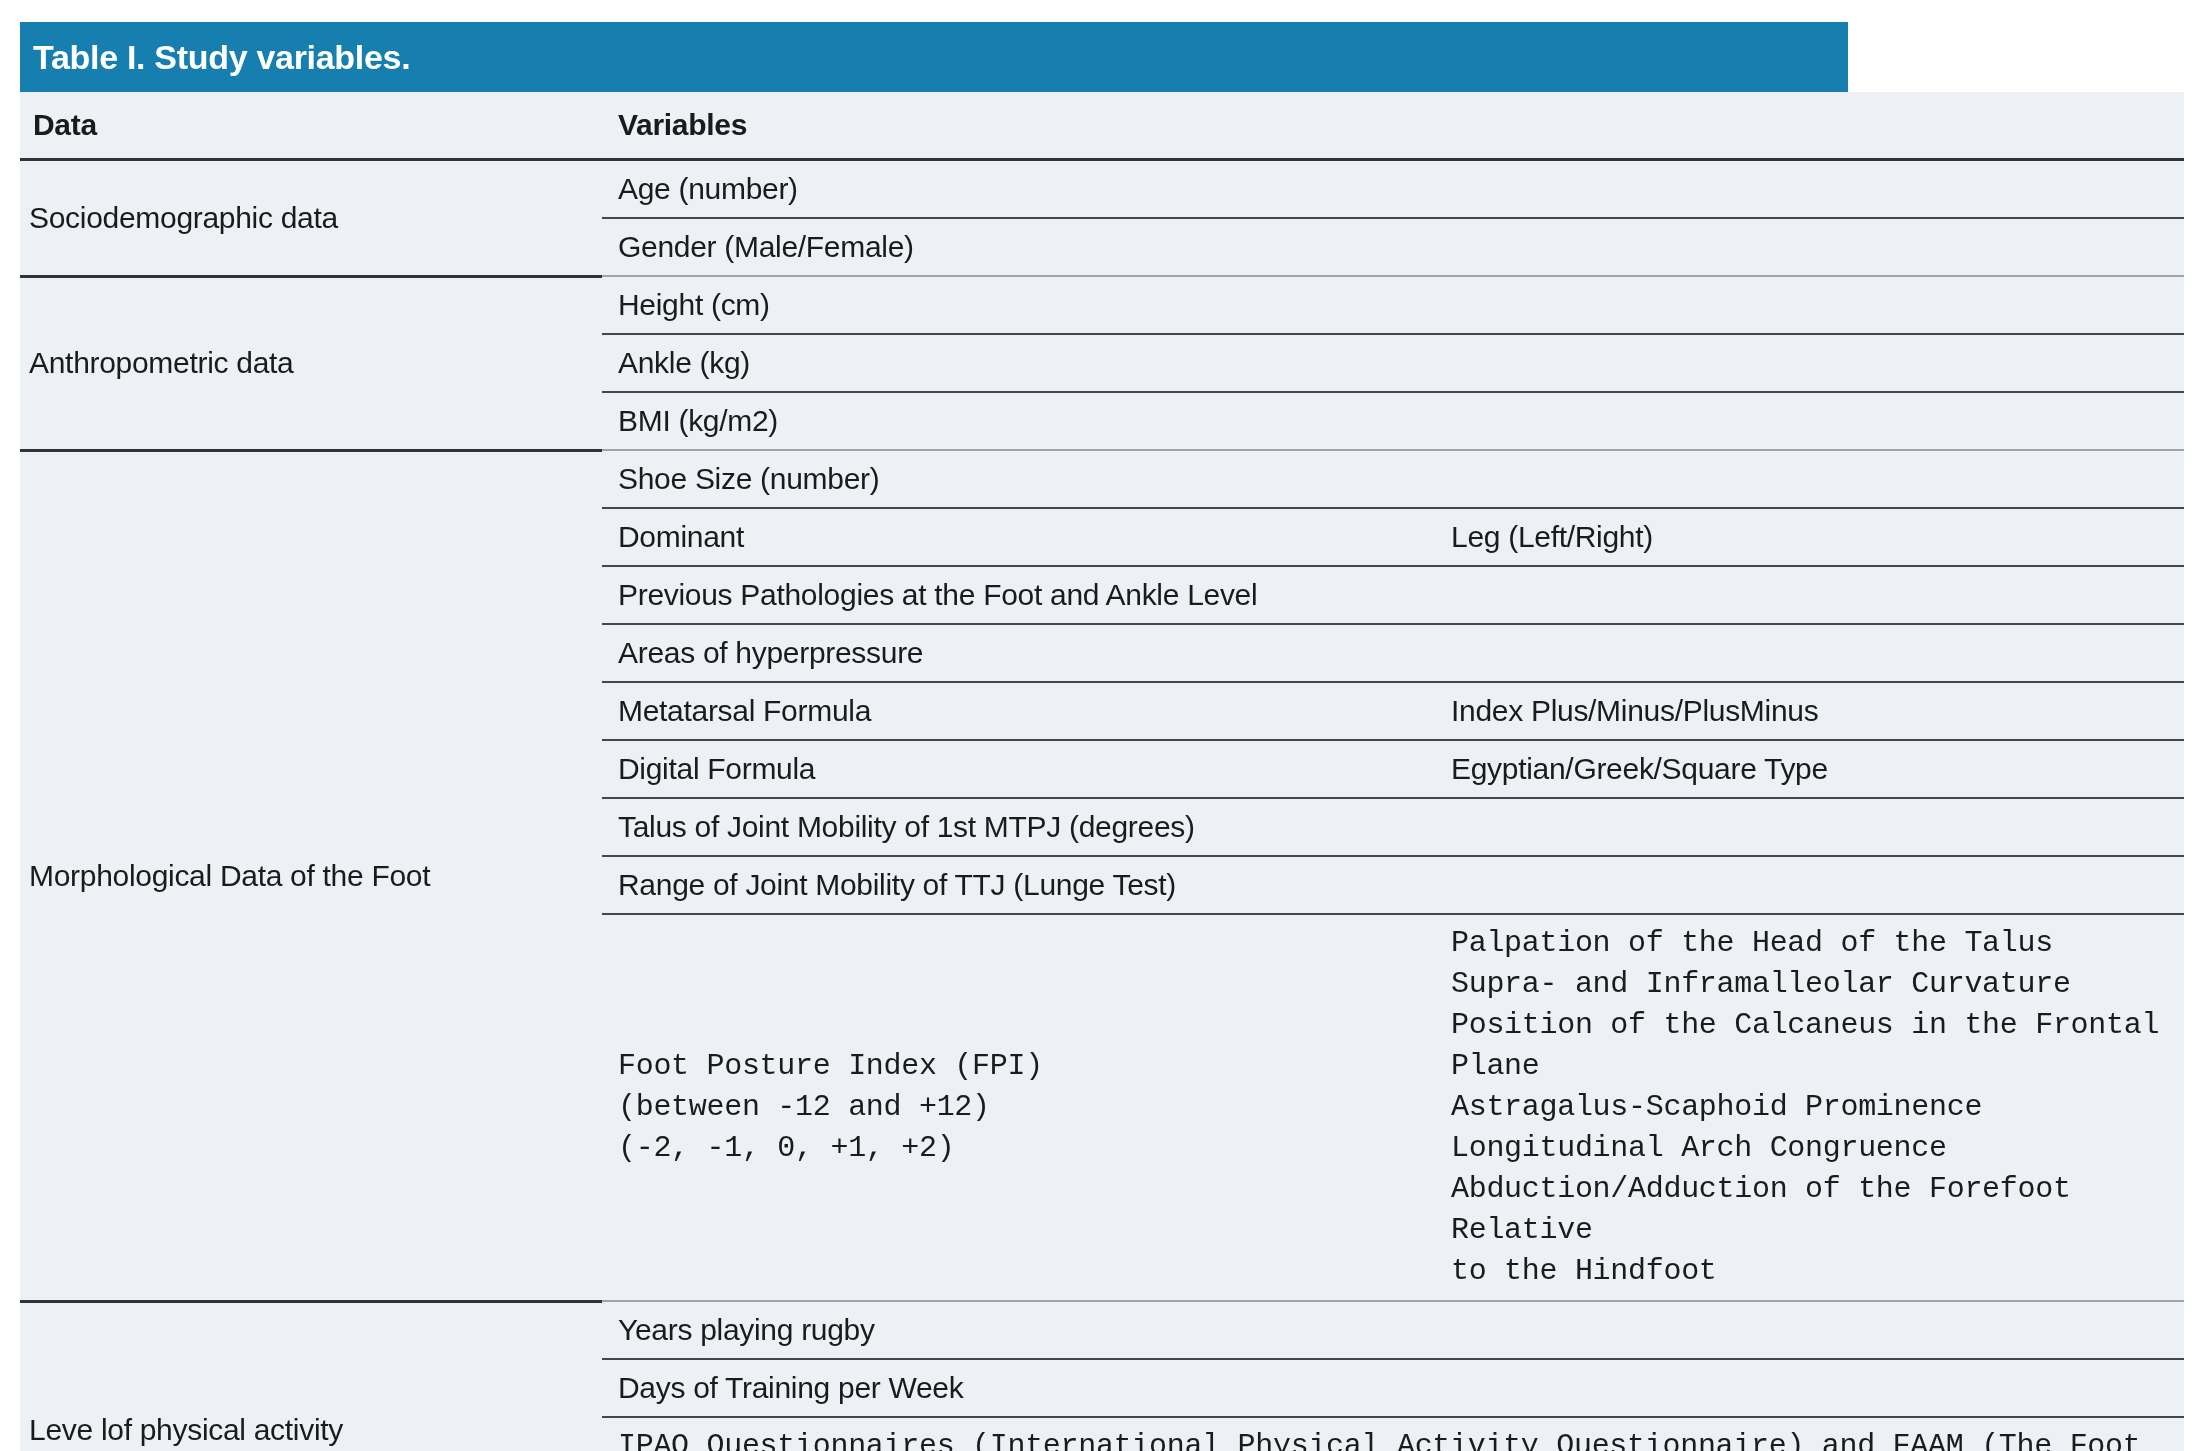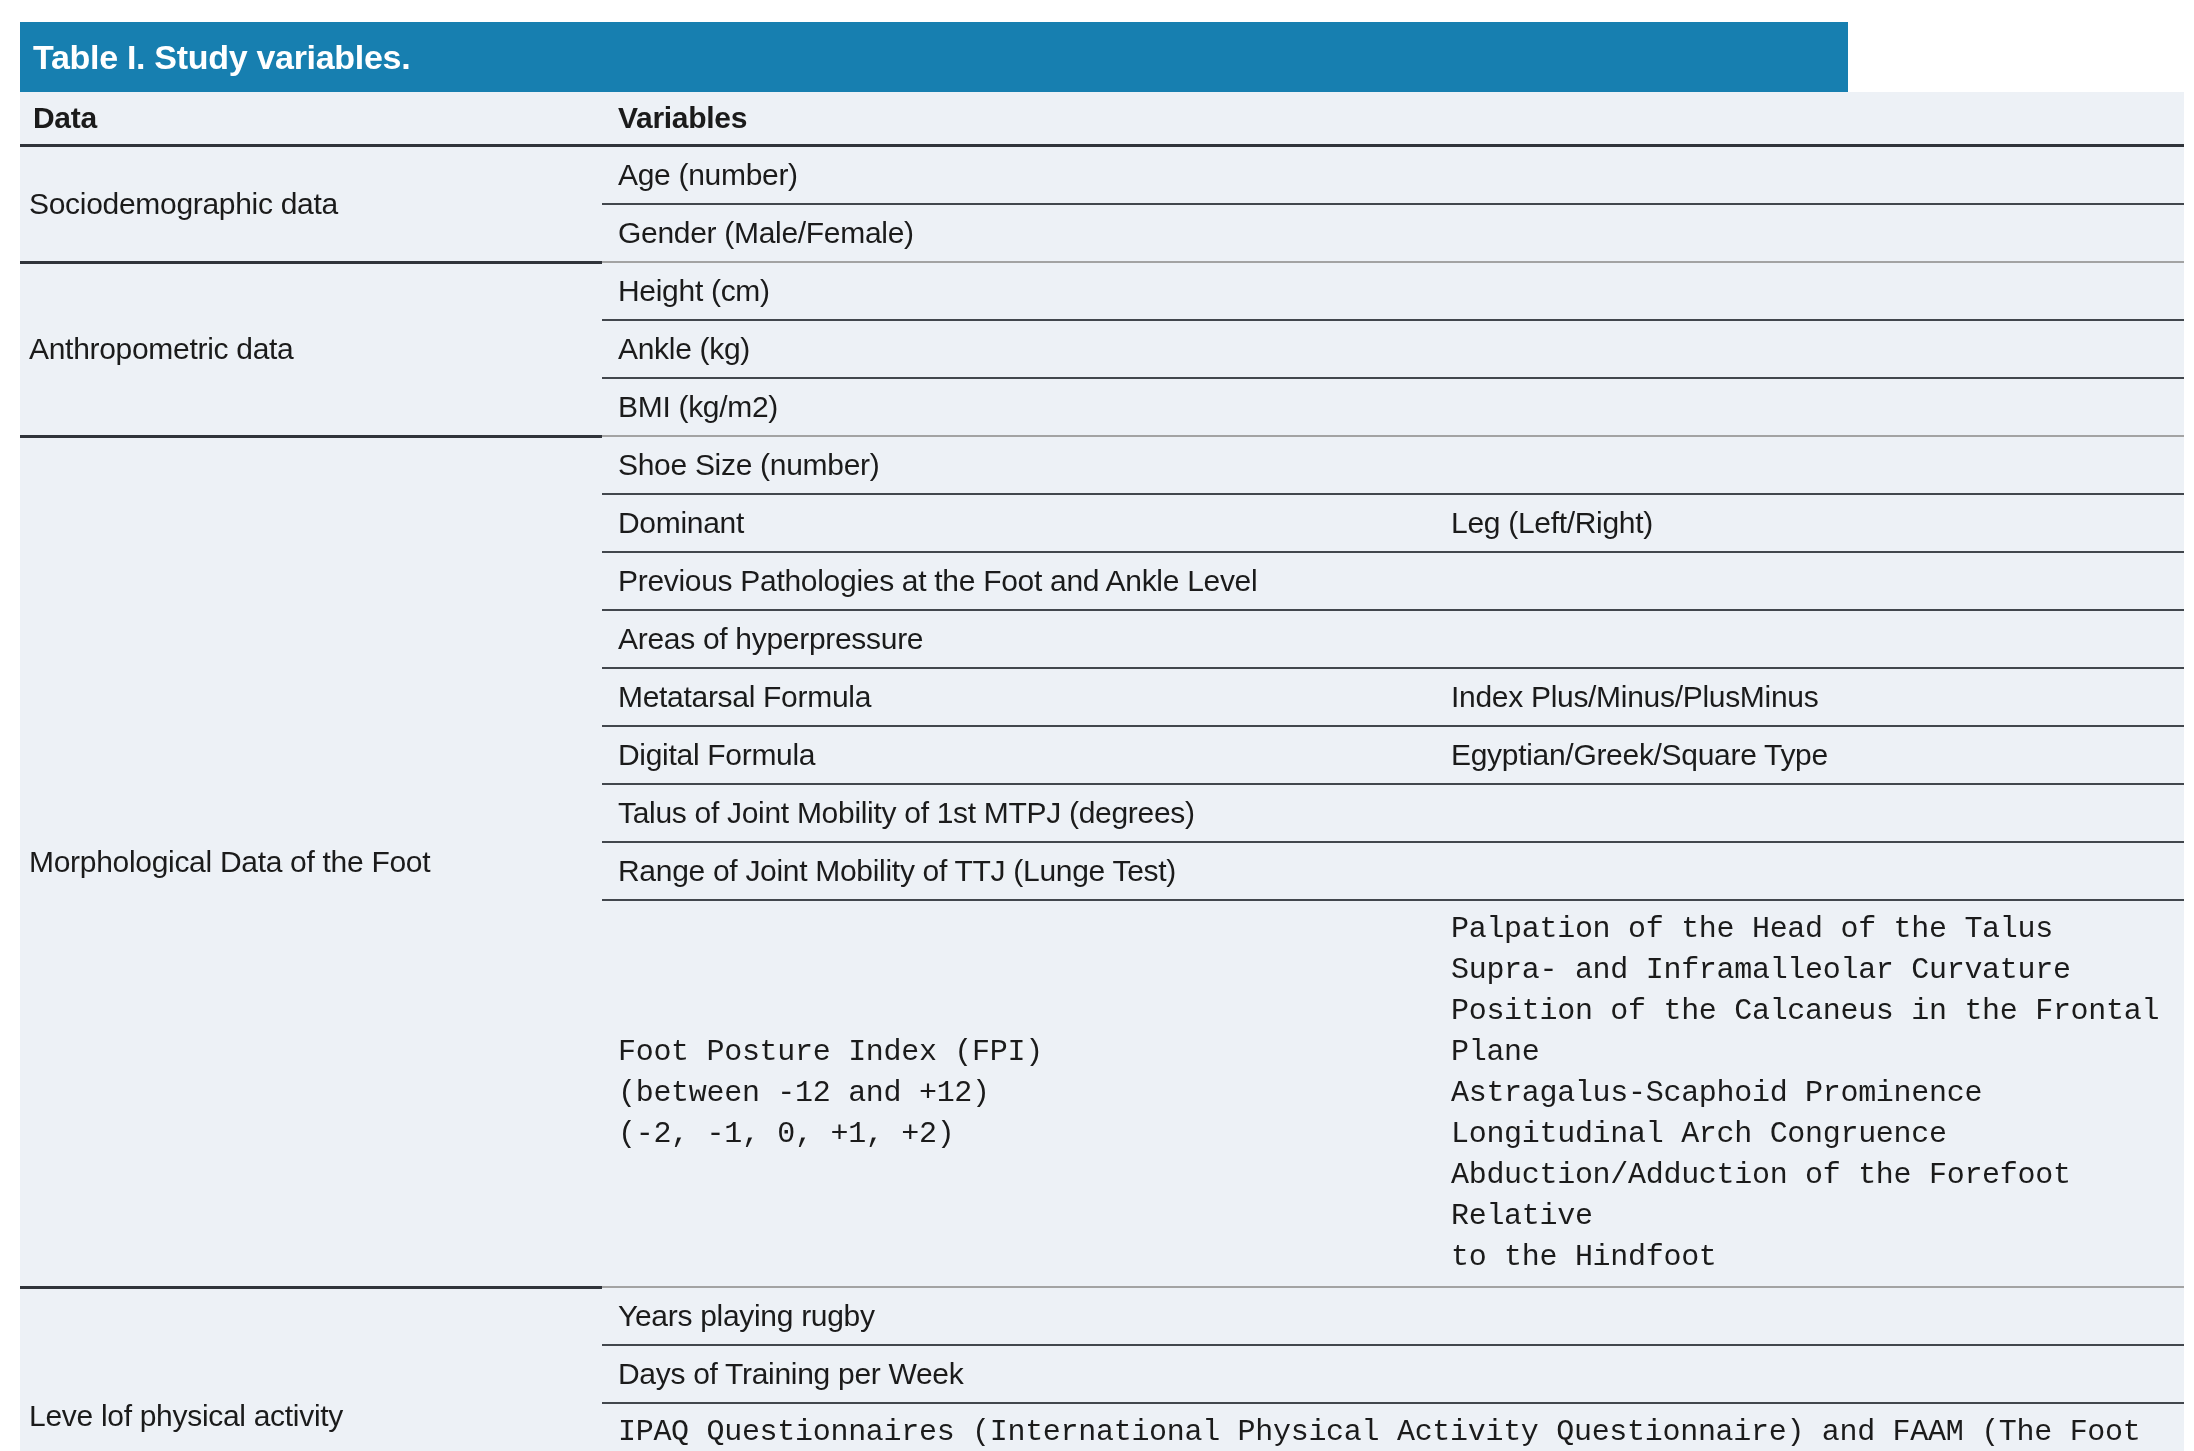--- a/index.html
+++ b/index.html
@@ -44,21 +44,21 @@
     color: #1b1b1b;
     text-align: left;
     vertical-align: middle;
     font-size: 30px;
     letter-spacing: -0.3px;
     box-sizing: border-box;
   }
   thead th {
     font-weight: 700;
     line-height: 38px;
-    padding: 7px 16px;
+    padding: 14px 16px;
     border-bottom: 3px solid #30343a;
   }
   thead th.first { padding-left: 13px; }
   td {
     font-weight: 400;
     line-height: 40px;
     padding: 8px 16px;
     border-bottom: 2px solid #42474d;
     white-space: pre-line;
   }

